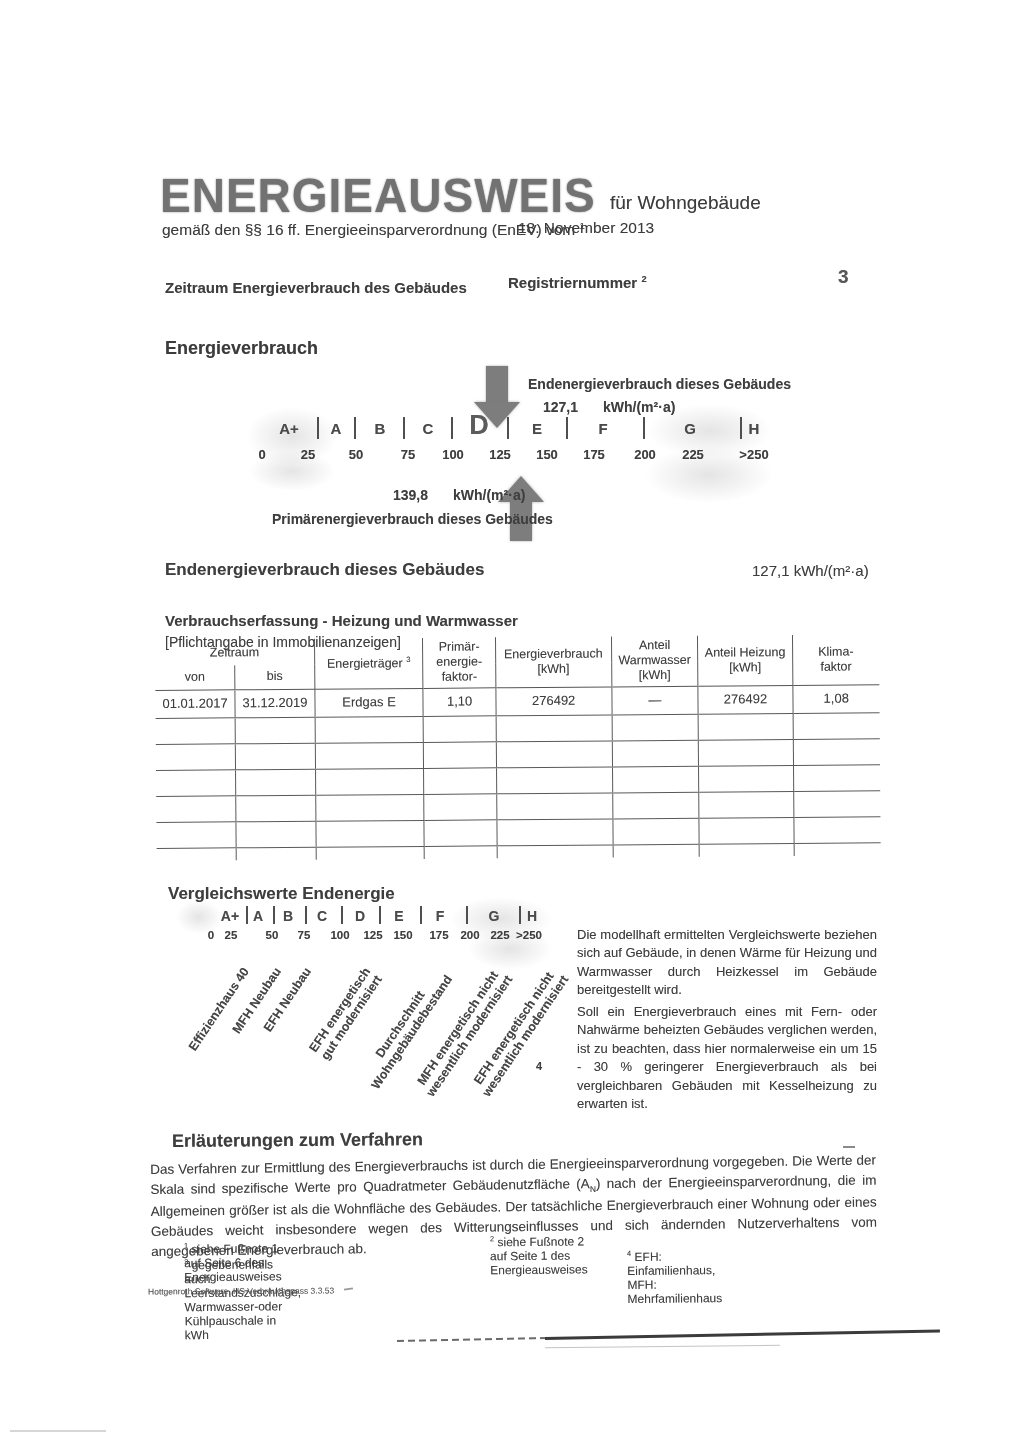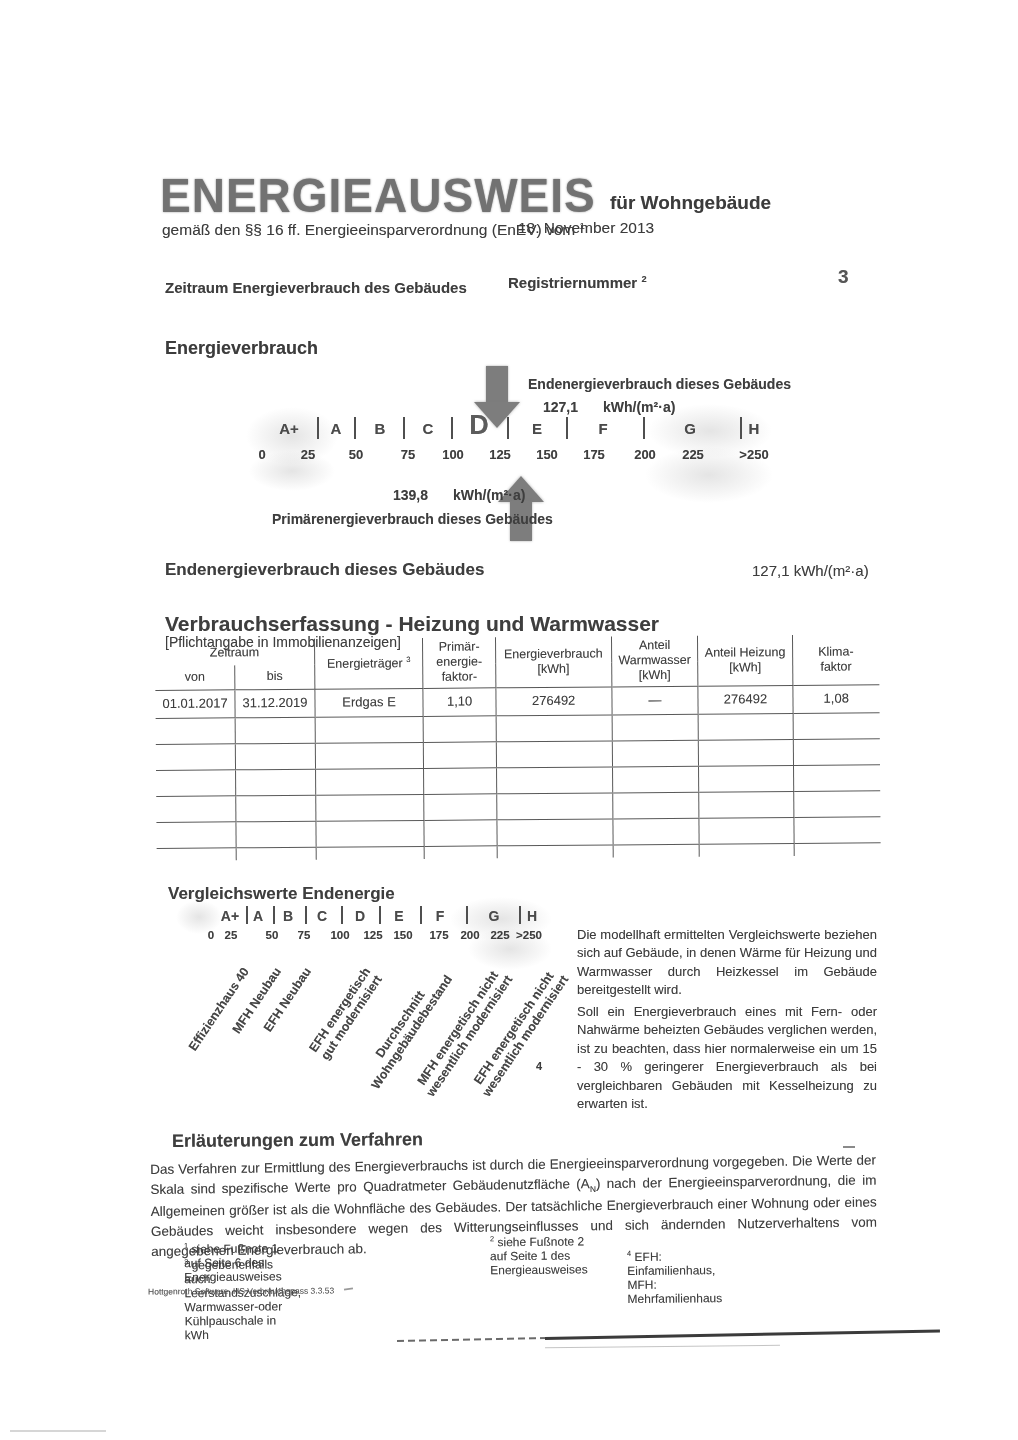--- a/index.html
+++ b/index.html
@@ -12,21 +12,21 @@
     overflow:hidden;
   }
   .abs{position:absolute;}
   .b{font-weight:700;}
   sup{font-size:.62em;vertical-align:super;}
   sub{font-size:.62em;}
 
   
   .main-title{left:160px;top:168px;font-size:46px;font-weight:700;color:#727272;
     letter-spacing:1px;text-shadow:0 0 2px rgba(120,120,120,.85);transform:scaleY(1.04);}
-  .title-for{left:610px;top:192px;font-size:19px;font-weight:700;color:#3c3c3c;}
+  .title-for{left:610px;top:192px;font-size:19px;font-weight:400;color:#3c3c3c;}
   .law-line{left:162px;top:220px;font-size:15.5px;color:#3c3c3c;}
   .law-date{left:518px;top:219px;font-size:15.5px;color:#3c3c3c;}
   .captured{left:165px;top:279px;font-size:15px;font-weight:700;}
   .registry{left:508px;top:274px;font-size:15px;font-weight:700;}
   .pagenum{left:838px;top:266px;font-size:19px;font-weight:700;color:#565656;}
 
   
   .sec-heading{font-size:18px;font-weight:700;color:#3c3c3c;}
   .blob{position:absolute;border-radius:50%;
     background:radial-gradient(closest-side,rgba(90,90,90,.16),rgba(120,120,120,.07) 65%,transparent);}
@@ -147,21 +147,21 @@
     <div class="arrow-part" style="left:510px;top:501px;width:22px;height:40px;"></div>
   </div>
   <div class="abs b" style="left:393px;top:487px;font-size:14px;">139,8</div>
   <div class="abs b" style="left:453px;top:487px;font-size:14px;">kWh/(m²·a)</div>
   <div class="abs b" style="left:272px;top:511px;font-size:14px;">Primärenergieverbrauch dieses Gebäudes</div>
 
   <div class="abs" style="left:165px;top:560px;font-size:17px;font-weight:700;">Endenergieverbrauch dieses Gebäudes</div>
   <div class="abs" style="left:752px;top:562px;font-size:15px;">127,1 kWh/(m²·a)</div>
   <div class="abs" style="left:165px;top:586px;font-size:14px;margin-top:48px;">[Pflichtangabe in Immobilienanzeigen]</div>
 
-  <div class="abs" style="left:165px;top:612px;font-size:21px;font-weight:700;">Verbrauchserfassung - Heizung und Warmwasser</div>
+  <div class="abs" style="left:165px;top:612px;font-size:15px;font-weight:700;">Verbrauchserfassung - Heizung und Warmwasser</div>
   <div class="abs vtable-wrap">
     <table class="vtable">
       <colgroup>
         <col style="width:11%">
           <col style="width:11%">
           <col style="width:15%">
           <col style="width:10%">
         <col style="width:16%">
           <col style="width:12%">
           <col style="width:13%">

